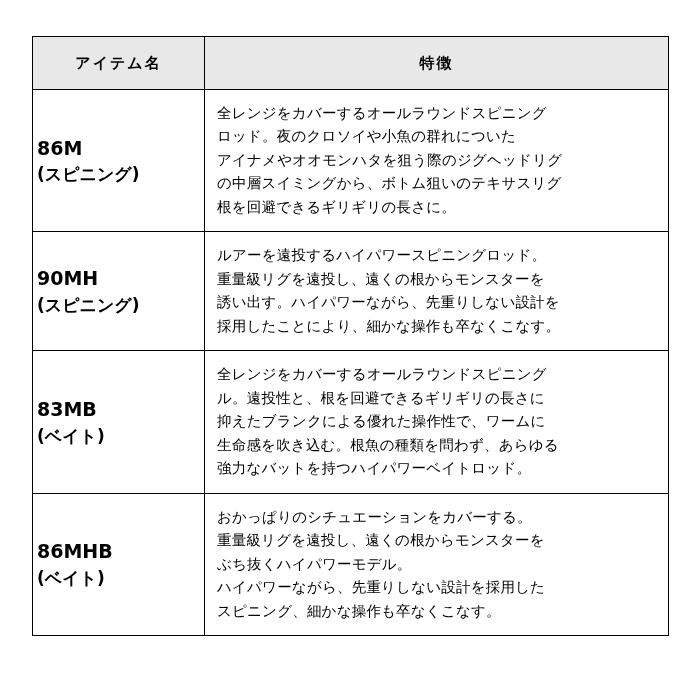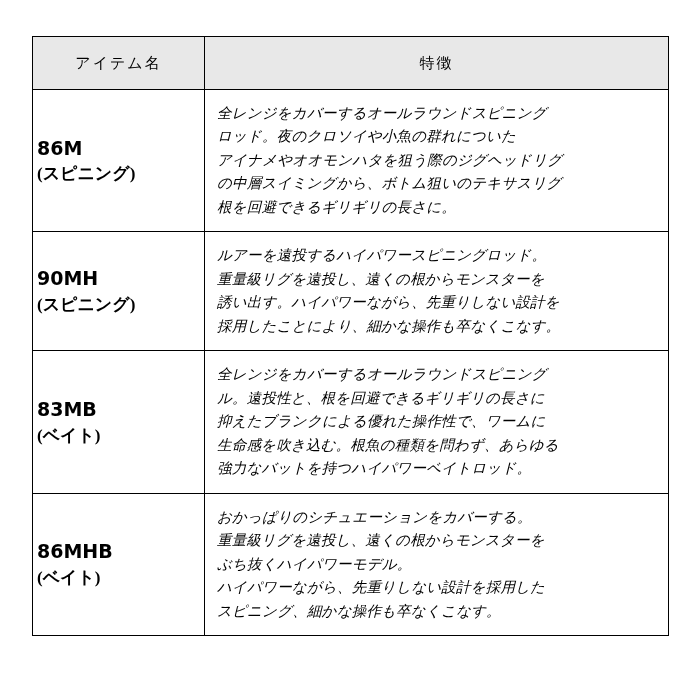--- a/index.html
+++ b/index.html
@@ -25,49 +25,47 @@
     border-collapse: collapse;
     width: 636px;
     table-layout: fixed;
   }
   table.spec th, table.spec td {
     border: 1px solid #000000;
     vertical-align: middle;
   }
   thead th {
     background: #e8e8e8;
-    font-weight: normal;
+    font-weight: bold;
     font-size: 15px;
     letter-spacing: 2px;
     text-align: center;
     height: 44px;
     padding: 4px 6px;
   }
   col.c-name { width: 172px; }
   col.c-feat { width: 464px; }
 
   td.name {
     text-align: left;
     font-weight: bold;
     font-size: 19px;
     line-height: 1.45;
     padding: 10px 4px;
   }
   td.name .sub {
     display: block;
     font-size: 17px;
-    font-family: Liberation Serif, serif;
   }
   td.feat {
     font-size: 14.5px;
     line-height: 1.62;
     padding: 12px 10px 12px 12px;
     text-align: left;
     letter-spacing: 0.2px;
-    font-style: italic;
   }
   td.feat p {
     margin: 0;
   }
 </style>
 </head>
 <body>
 
 <div class="page">
   <table class="spec">

